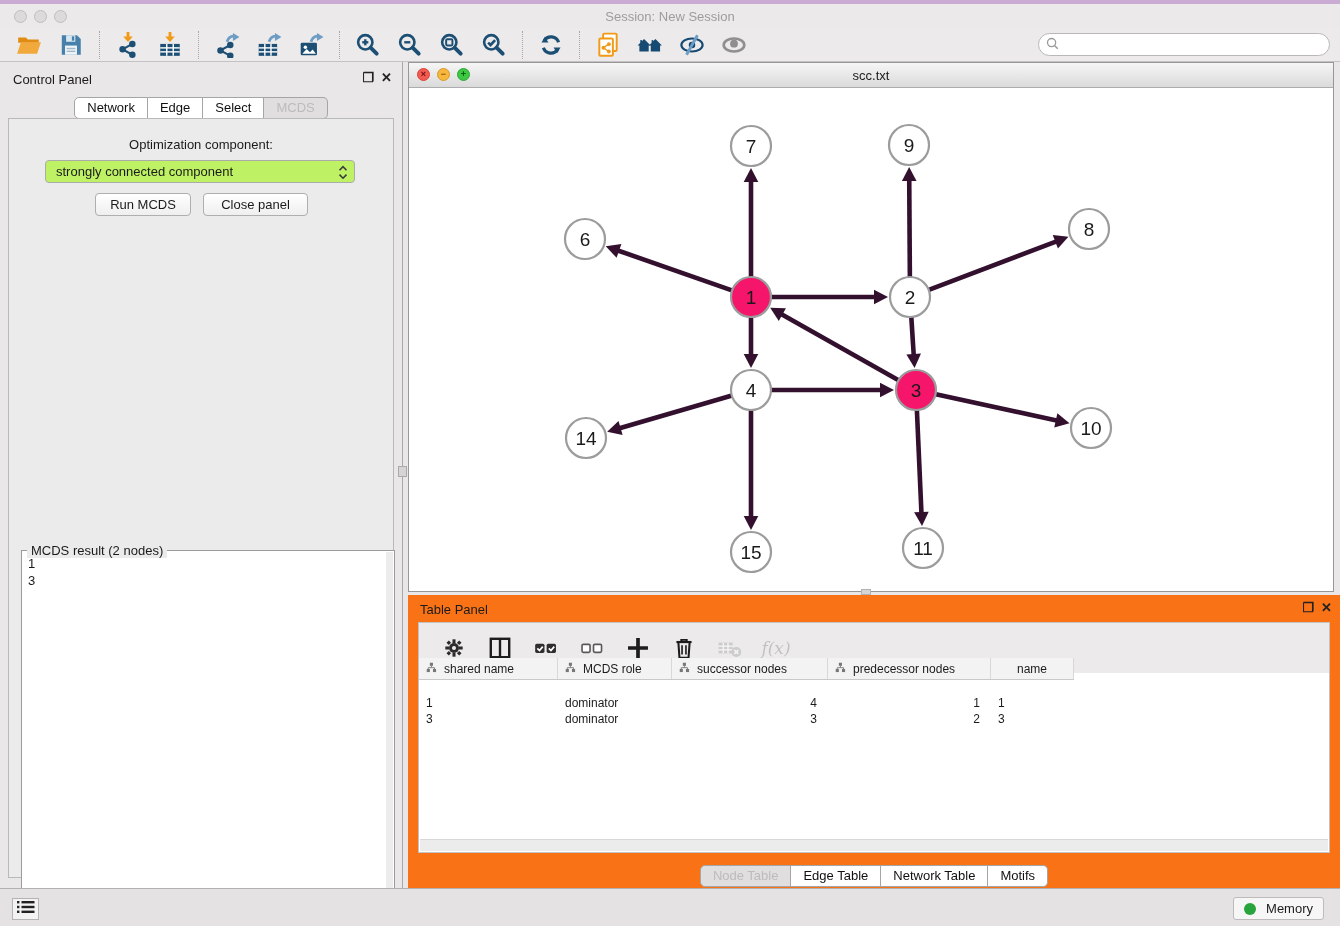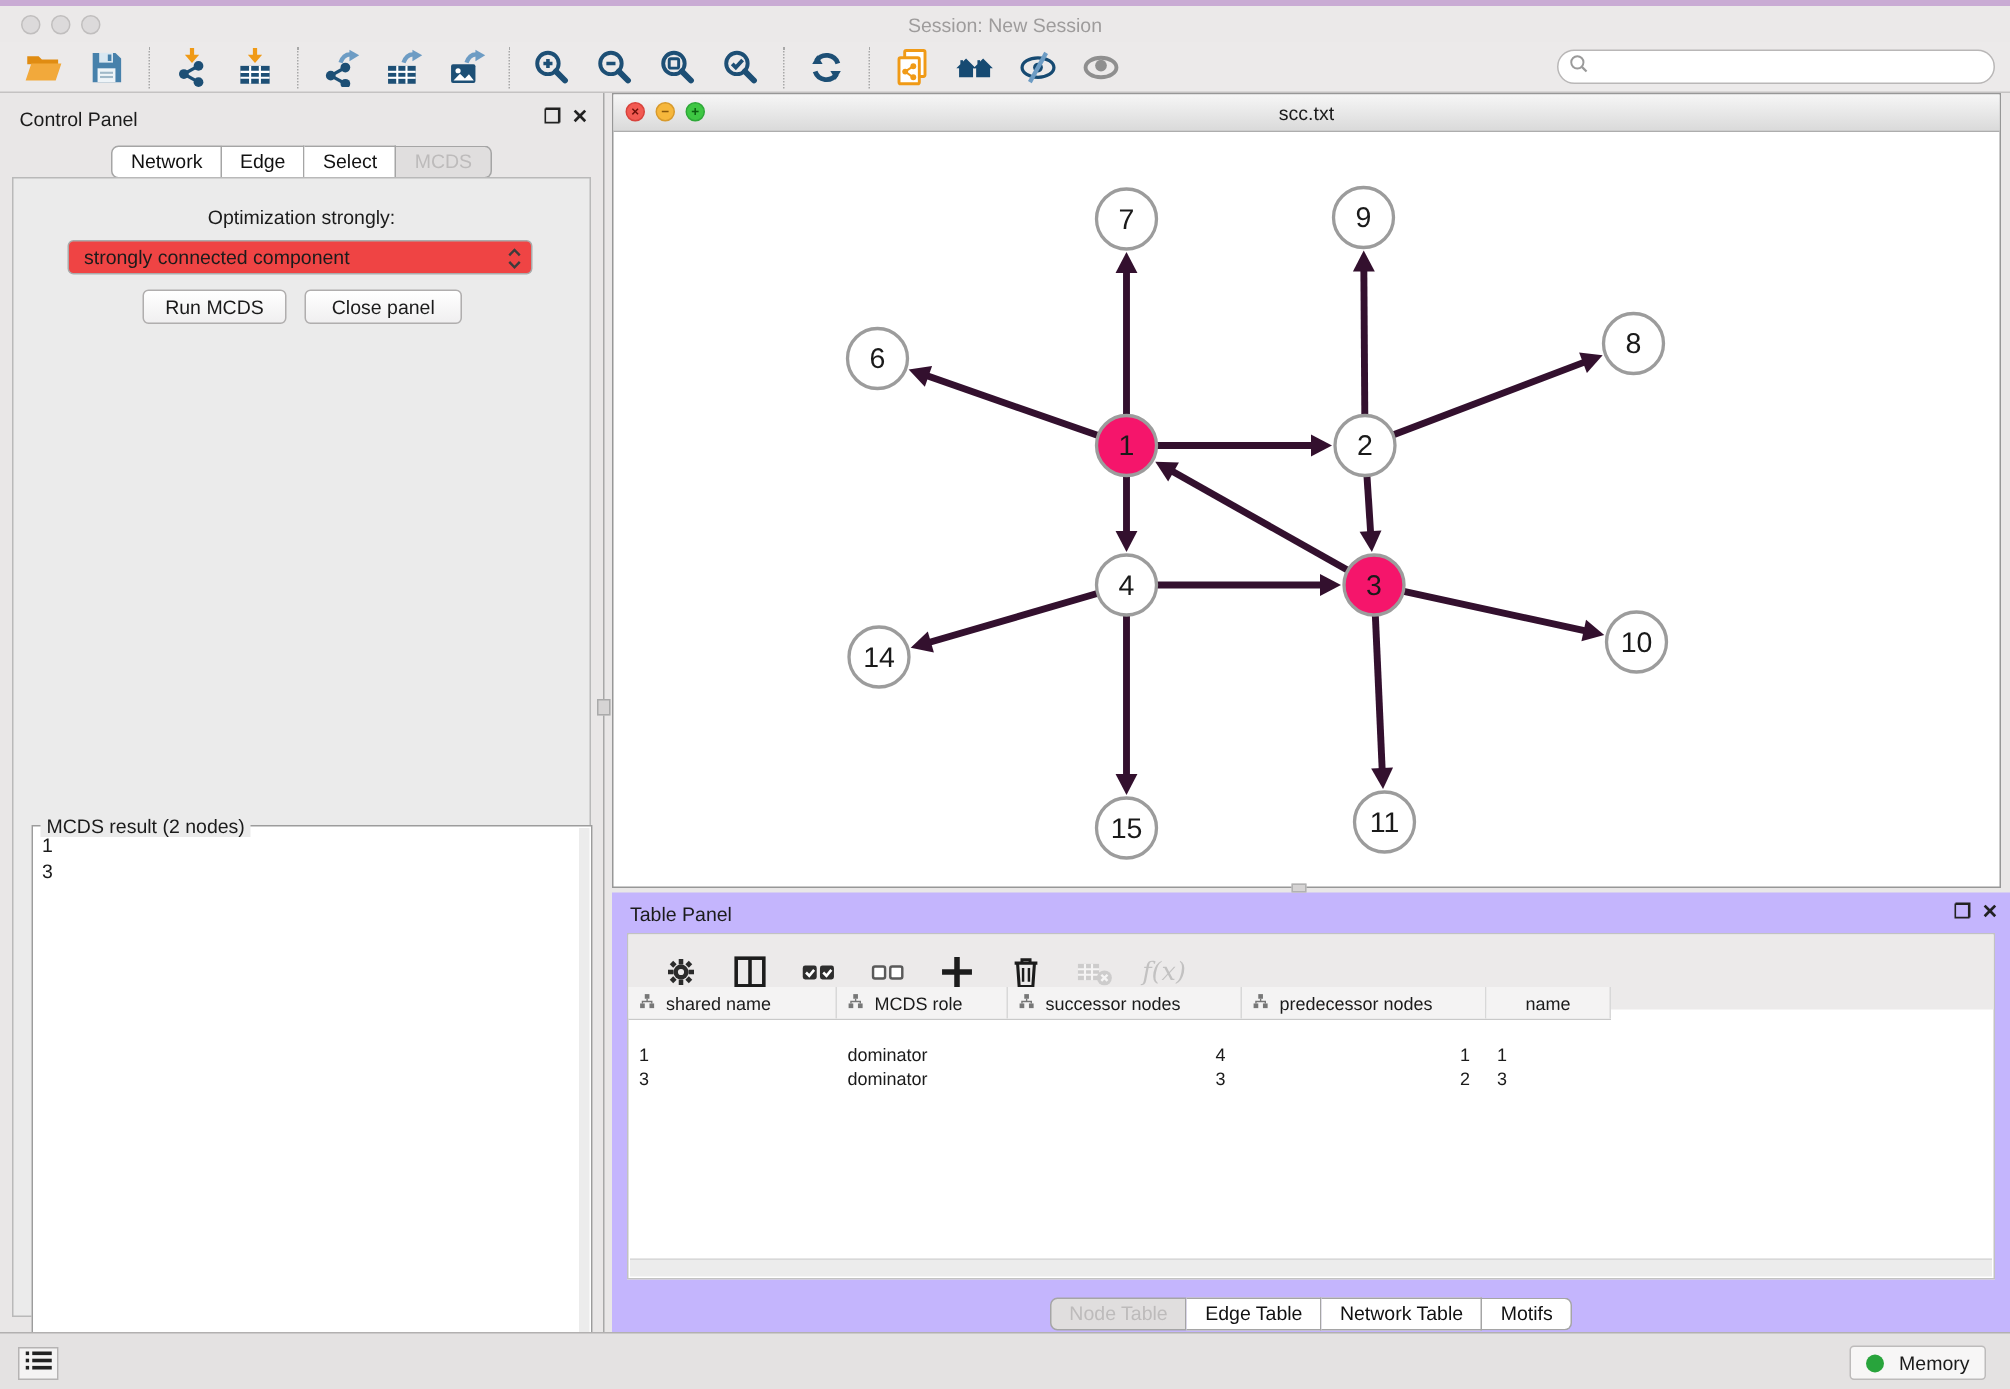--- a/index.html
+++ b/index.html
@@ -35,21 +35,21 @@
   .tabrow { position:absolute; left:0; width:100%; display:flex; justify-content:center; }
   .tab { padding:2px 12px 3px 12px; font-size:13px; background:#fff; border:1px solid #a5a5a5; border-left:none;
          color:#111; white-space:nowrap; }
   .tab:first-child { border-left:1px solid #a5a5a5; border-radius:5px 0 0 5px; }
   .tab:last-child { border-radius:0 5px 5px 0; }
   .tab.active { background:#e0dede; color:#bdbbbb; }
   #cp-tabs { top:35px; }
   #cp-content { position:absolute; left:8px; top:56px; width:386px; height:760px; background:#ebebeb;
                 border:1px solid #b9b9b9; }
   #opt-label { position:absolute; left:0; width:100%; top:18px; text-align:center; font-size:13px; }
-  #opt-select { position:absolute; left:36px; top:41px; width:310px; height:23px; background:#ef4444;
+  #opt-select { position:absolute; left:36px; top:41px; width:310px; height:23px; background:#bef264;
                 border:1px solid #ababab; border-radius:4px; display:flex; align-items:center;
                 font-size:13px; padding-left:10px; }
   #opt-select .chev { position:absolute; right:6px; top:4px; }
   .btn { position:absolute; height:23px; background:linear-gradient(#ffffff,#f0eff0); border:1px solid #b0aeae;
          border-radius:4px; font-size:13px; display:flex; align-items:center; justify-content:center; }
   #run-btn { left:86px; top:74px; width:96px; }
   #close-btn { left:194px; top:74px; width:105px; }
   #mcds-group { position:absolute; left:12px; top:431px; width:374px; height:382px; border:1px solid #9c9c9c;
                 background:#fff; }
   #mcds-group-label { position:absolute; top:-8px; left:5px; background:#ebebeb; padding:0 4px; font-size:13px; }
@@ -66,21 +66,21 @@
                   background:linear-gradient(#f6f6f6,#dadada); border-bottom:1px solid #adadad; }
   .tl.red { background:#f25a52; border:1px solid #d8433c; color:#6d0f0a; }
   .tl.yellow { background:#f6b73c; border:1px solid #d89a2c; color:#89570b; }
   .tl.green { background:#3ec743; border:1px solid #2ea838; color:#0b5e10; }
   #net-title { position:absolute; left:0; right:0; top:5px; text-align:center; font-size:13px; color:#1a1a1a; }
   #graph-svg { position:absolute; left:0; top:25px; }
   #net-splitter { position:absolute; left:861px; top:589px; width:10px; height:6px; background:#d6d4d4;
                   border:1px solid #b2b2b2; z-index:5; }
 
   
-  #table-panel { position:absolute; left:408px; top:595px; width:932px; height:293px; background:#c4b5fd; }
+  #table-panel { position:absolute; left:408px; top:595px; width:932px; height:293px; background:#f97316; }
   #tp-frame { position:absolute; left:10px; top:27px; width:912px; height:231px; border:1px solid #c2c2c2;
               background:#fff; }
   #tp-toolbar { position:absolute; left:0; top:0; width:100%; height:50px; background:#eceaea;
                 display:flex; align-items:center; padding-left:12px; }
   #tp-toolbar .tbicon { margin:0 6px; }
   .fx { font-family:"DejaVu Serif", serif; font-style:italic; font-size:17px; color:#9a9a9a; }
   #tp-header { position:absolute; left:0; top:35px; height:22px; display:flex; border-bottom:1px solid #c9c9c9; }
   .th { background:#f4f3f3; border-right:1px solid #d8d8d8; font-size:12px; display:flex; align-items:center;
         padding-left:7px; gap:7px; color:#1b1b1b; }
   .th.center { justify-content:center; padding-left:0; }
@@ -293,21 +293,21 @@
       <span>❐</span>
       <span>✕</span>
     </div>
     <div class="tabrow" id="cp-tabs">
         <div class="tab">Network</div>
         <div class="tab">Edge</div>
         <div class="tab">Select</div>
         <div class="tab active">MCDS</div>
       </div>
     <div id="cp-content">
-      <div id="opt-label">Optimization strongly:</div>
+      <div id="opt-label">Optimization component:</div>
       <div id="opt-select">
         <span>strongly connected component</span>
         <span class="chev">
           <svg width="10" height="15" viewBox="0 0 10 15">
               <path d="M1.5 5.2 L5 1.6 L8.5 5.2" fill="none" stroke="#3c3c3c" stroke-width="1.6"></path>
               <path d="M1.5 9.6 L5 13.2 L8.5 9.6" fill="none" stroke="#3c3c3c" stroke-width="1.6"></path>
             </svg>
         </span>
       </div>
       <div class="btn" id="run-btn">Run MCDS</div>

